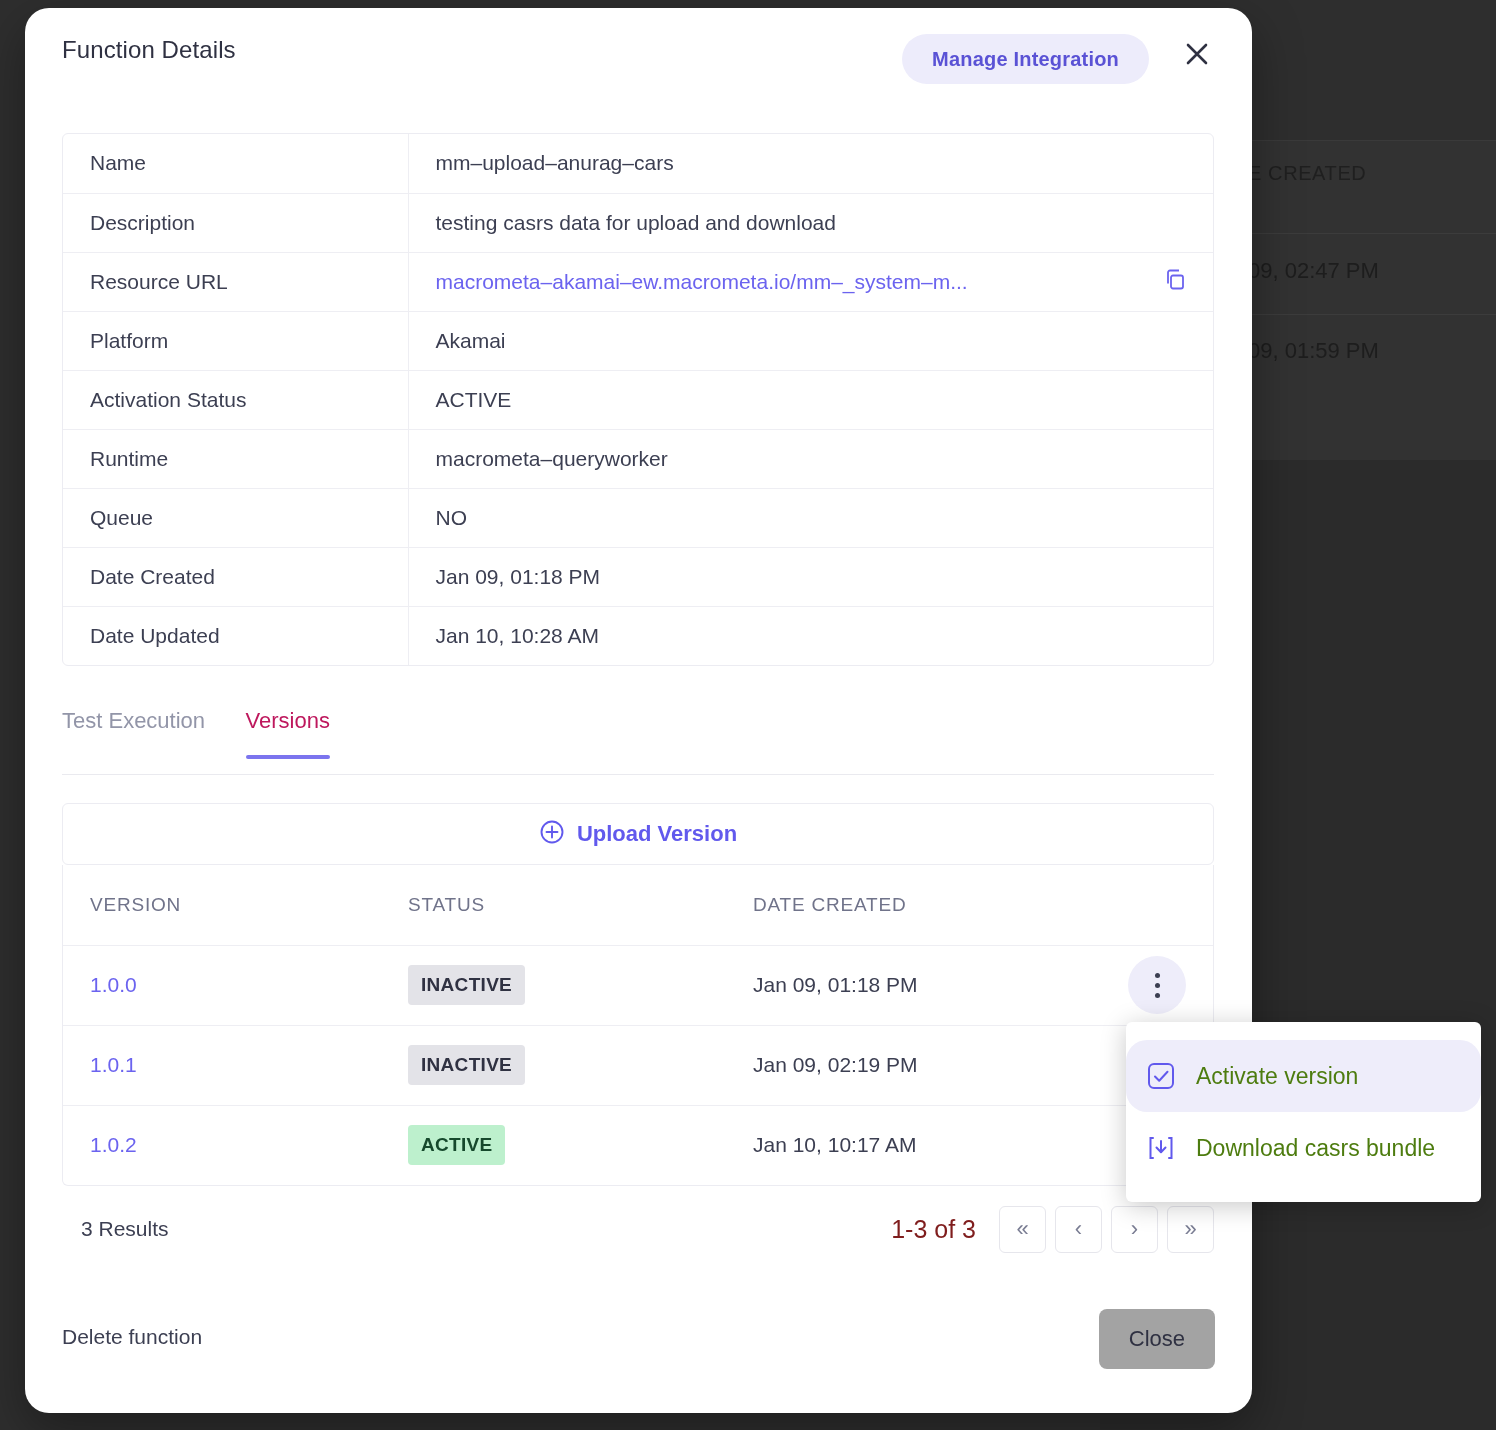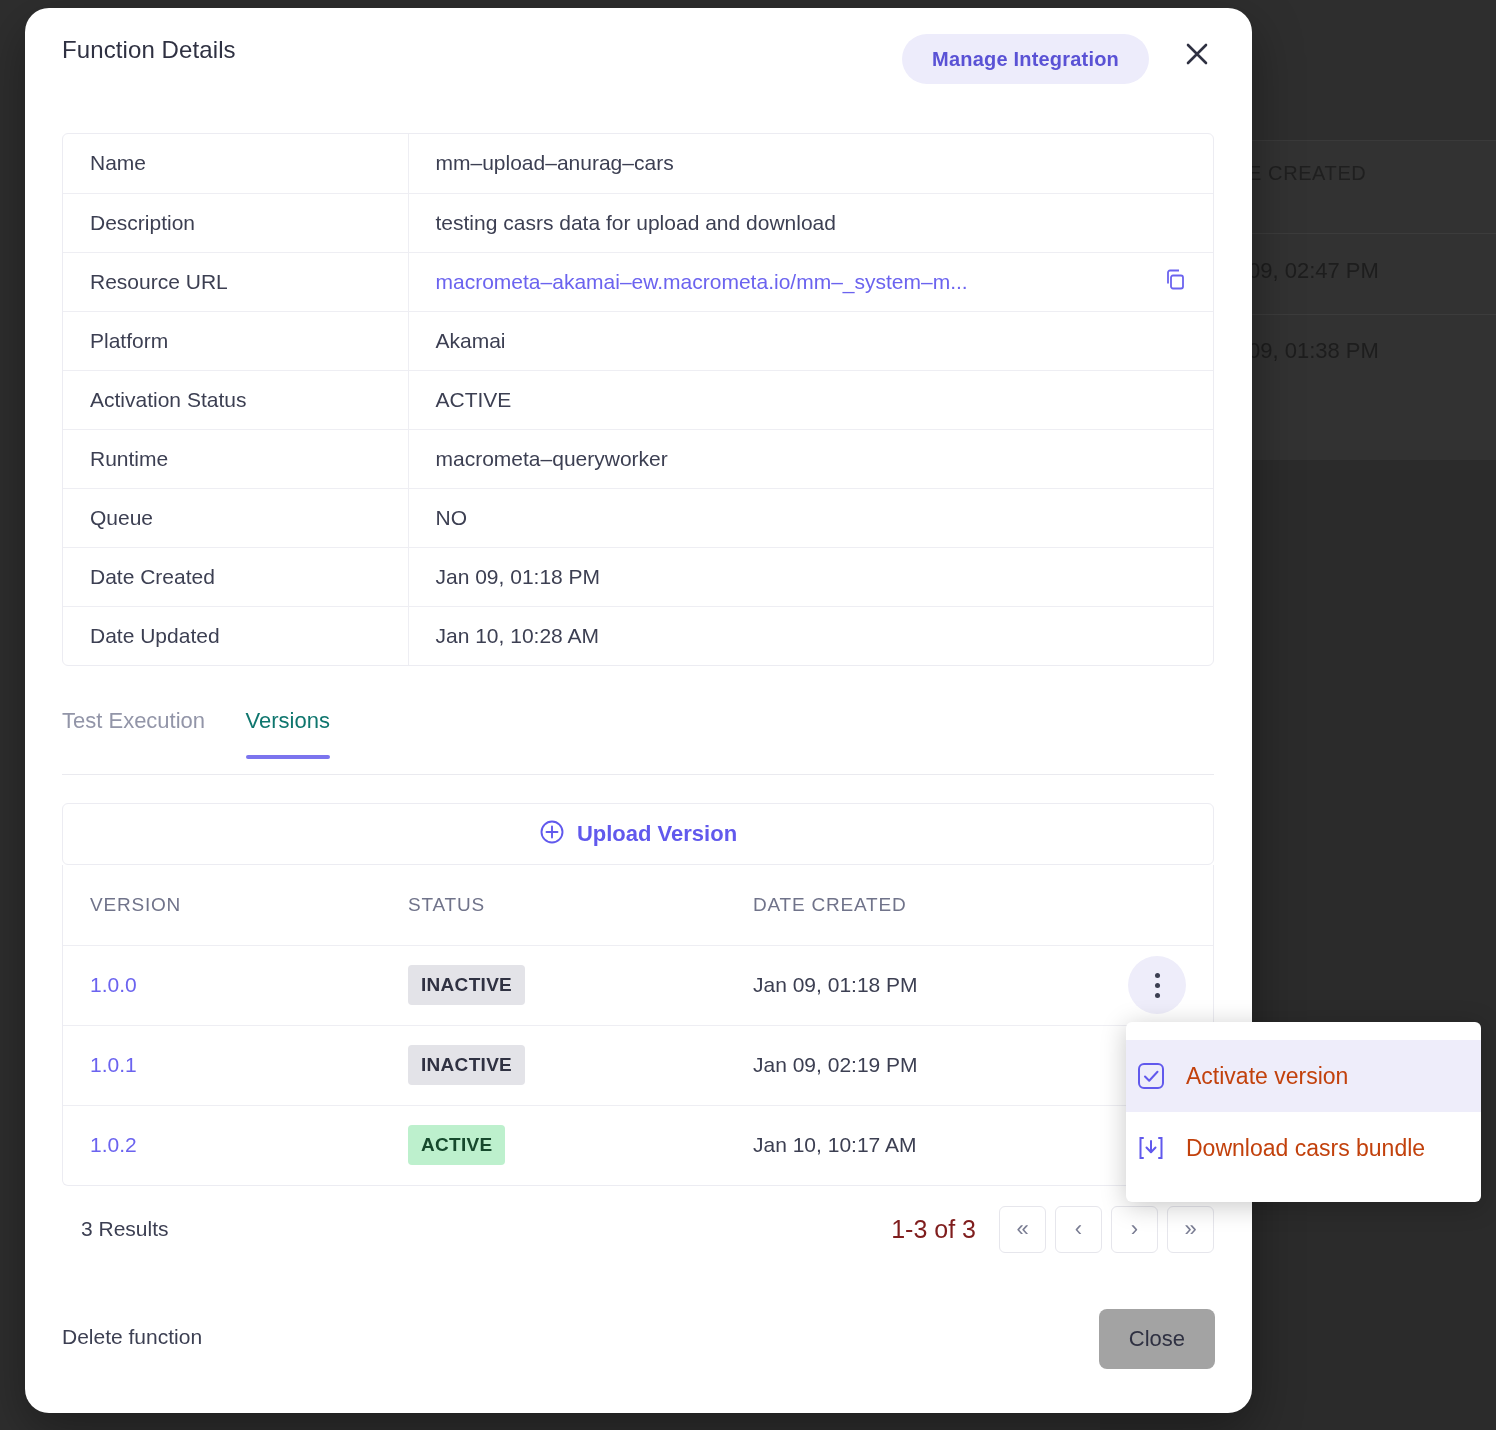--- a/index.html
+++ b/index.html
@@ -164,21 +164,21 @@
   .tab {
     display: inline-block;
     font-size: 22px;
     padding: 8px 0 24px 0;
     margin-right: 36px;
     color: #9295a8;
     cursor: pointer;
     position: relative;
   }
   .tab.active {
-    color: #0f766e;
+    color: #be185d;
   }
   .tab.active::after {
     content: "";
     position: absolute;
     left: 0; right: 0;
     bottom: -1px;
     height: 4px;
     background: #7b74ee;
     border-radius: 2px;
   }
@@ -353,38 +353,39 @@
     border-radius: 6px;
     box-shadow: 0 4px 26px rgba(0,0,0,0.22);
     padding: 18px 0;
     z-index: 50;
   }
   .ctx-item {
     display: flex;
     align-items: center;
     gap: 20px;
     height: 72px;
-    padding: 0 10px;
+    padding: 0 20px;
     font-size: 23px;
-    color: #c2410c;
-    cursor: pointer;
+    color: #4d7c0f;
+    cursor: pointer;
+    border-radius: 21px;
   }
   .ctx-item.highlight { background: #eeedfa; }
   .ctx-icon { width: 30px; height: 30px; flex: 0 0 30px; }
 </style>
 </head>
 <body>
 
 <div class="bg-app">
   <div class="bg-panel"></div>
   <div class="bg-col-head">E CREATED</div>
   <div class="bg-divider" style="top:233px;"></div>
   <div class="bg-row-text" style="top:258px;">09, 02:47 PM</div>
   <div class="bg-divider" style="top:314px;"></div>
-  <div class="bg-row-text" style="top:338px;">09, 01:38 PM</div>
+  <div class="bg-row-text" style="top:338px;">09, 01:59 PM</div>
   <div class="bg-lower"></div>
 </div>
 
 <div class="modal">
 
   <div class="modal-header">
     <div class="modal-title">Function Details</div>
     <button class="manage-btn">Manage Integration</button>
     <div class="close-x">
       <svg width="26" height="26" viewBox="0 0 26 26" aria-hidden="true">

